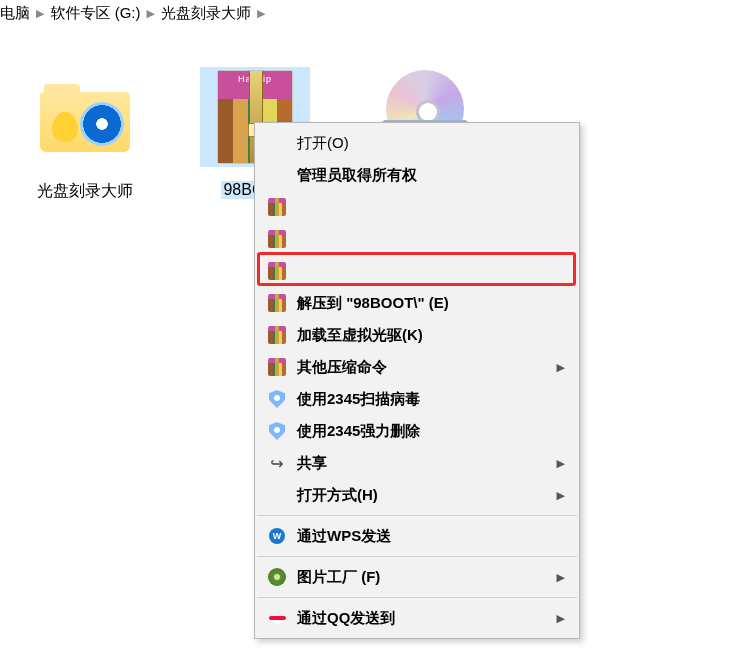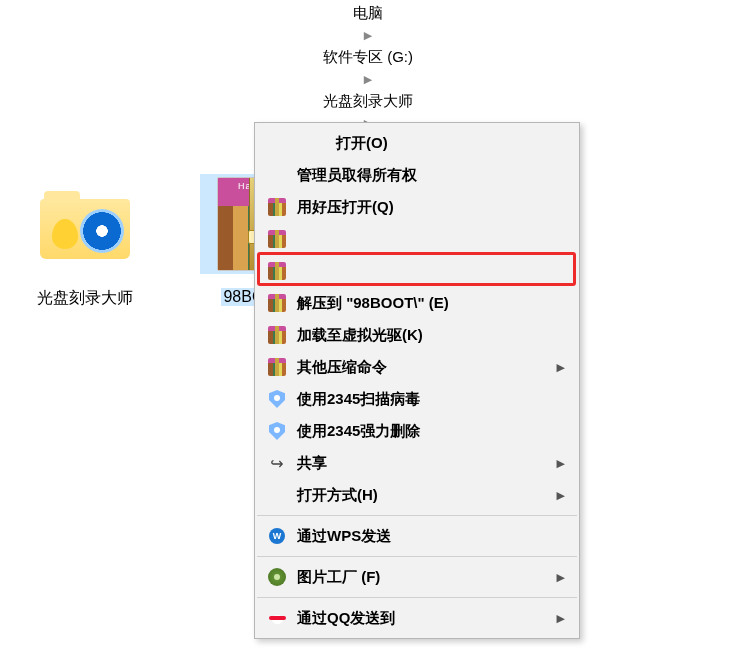--- a/index.html
+++ b/index.html
@@ -12,21 +12,20 @@
       height: 670px;
       overflow: hidden;
       position: relative;
     }
     .breadcrumb {
       display: flex;
       align-items: center;
       padding: 4px 0 10px 0;
       font-size: 15px;
       gap: 6px;
-      flex-direction: column;
     }
     .breadcrumb .chev {
       color: #888;
       font-size: 11px;
     }
     .file-area {
       display: flex;
       gap: 60px;
       padding: 34px 0 0 30px;
     }
@@ -233,21 +232,21 @@
     }
     .menu-item .mi-arrow {
       color: #555;
       font-size: 11px;
     }
     .menu-sep {
       height: 1px;
       background: #d0d0d0;
       margin: 4px 2px;
     }
-    .menu-item.bold .mi-label { font-weight: 700; margin-left: 39px; }
+    .menu-item.bold .mi-label { font-weight: 400; }
     .highlight {
       position: absolute;
       border: 3px solid #ef2a2a;
       border-radius: 3px;
       pointer-events: none;
     }
     
     .mini-archive {
       width: 18px; height: 18px;
       position: relative;
@@ -390,21 +389,20 @@
           <span class="t"></span>
           <span class="b">
             <span class="c1"></span>
             <span class="c2"></span>
             <span class="c3"></span>
             <span class="c4"></span>
           </span>
           <span class="s"></span>
         </span>
       </span>
-    <span class="mi-label">用好压打开(Q)</span>
   </div>
   <div class="menu-item">
     <span class="mi-icon">
         <span class="mini-archive">
           <span class="t"></span>
           <span class="b">
             <span class="c1"></span>
             <span class="c2"></span>
             <span class="c3"></span>
             <span class="c4"></span>

